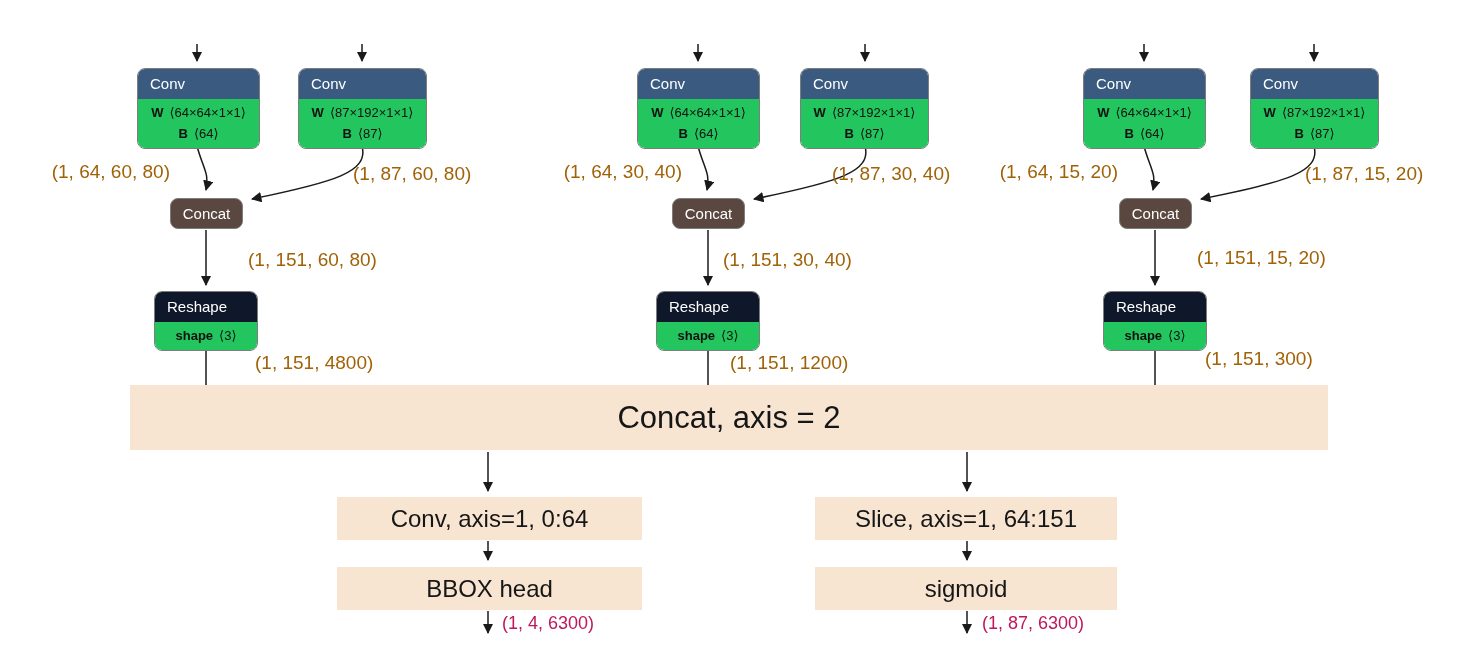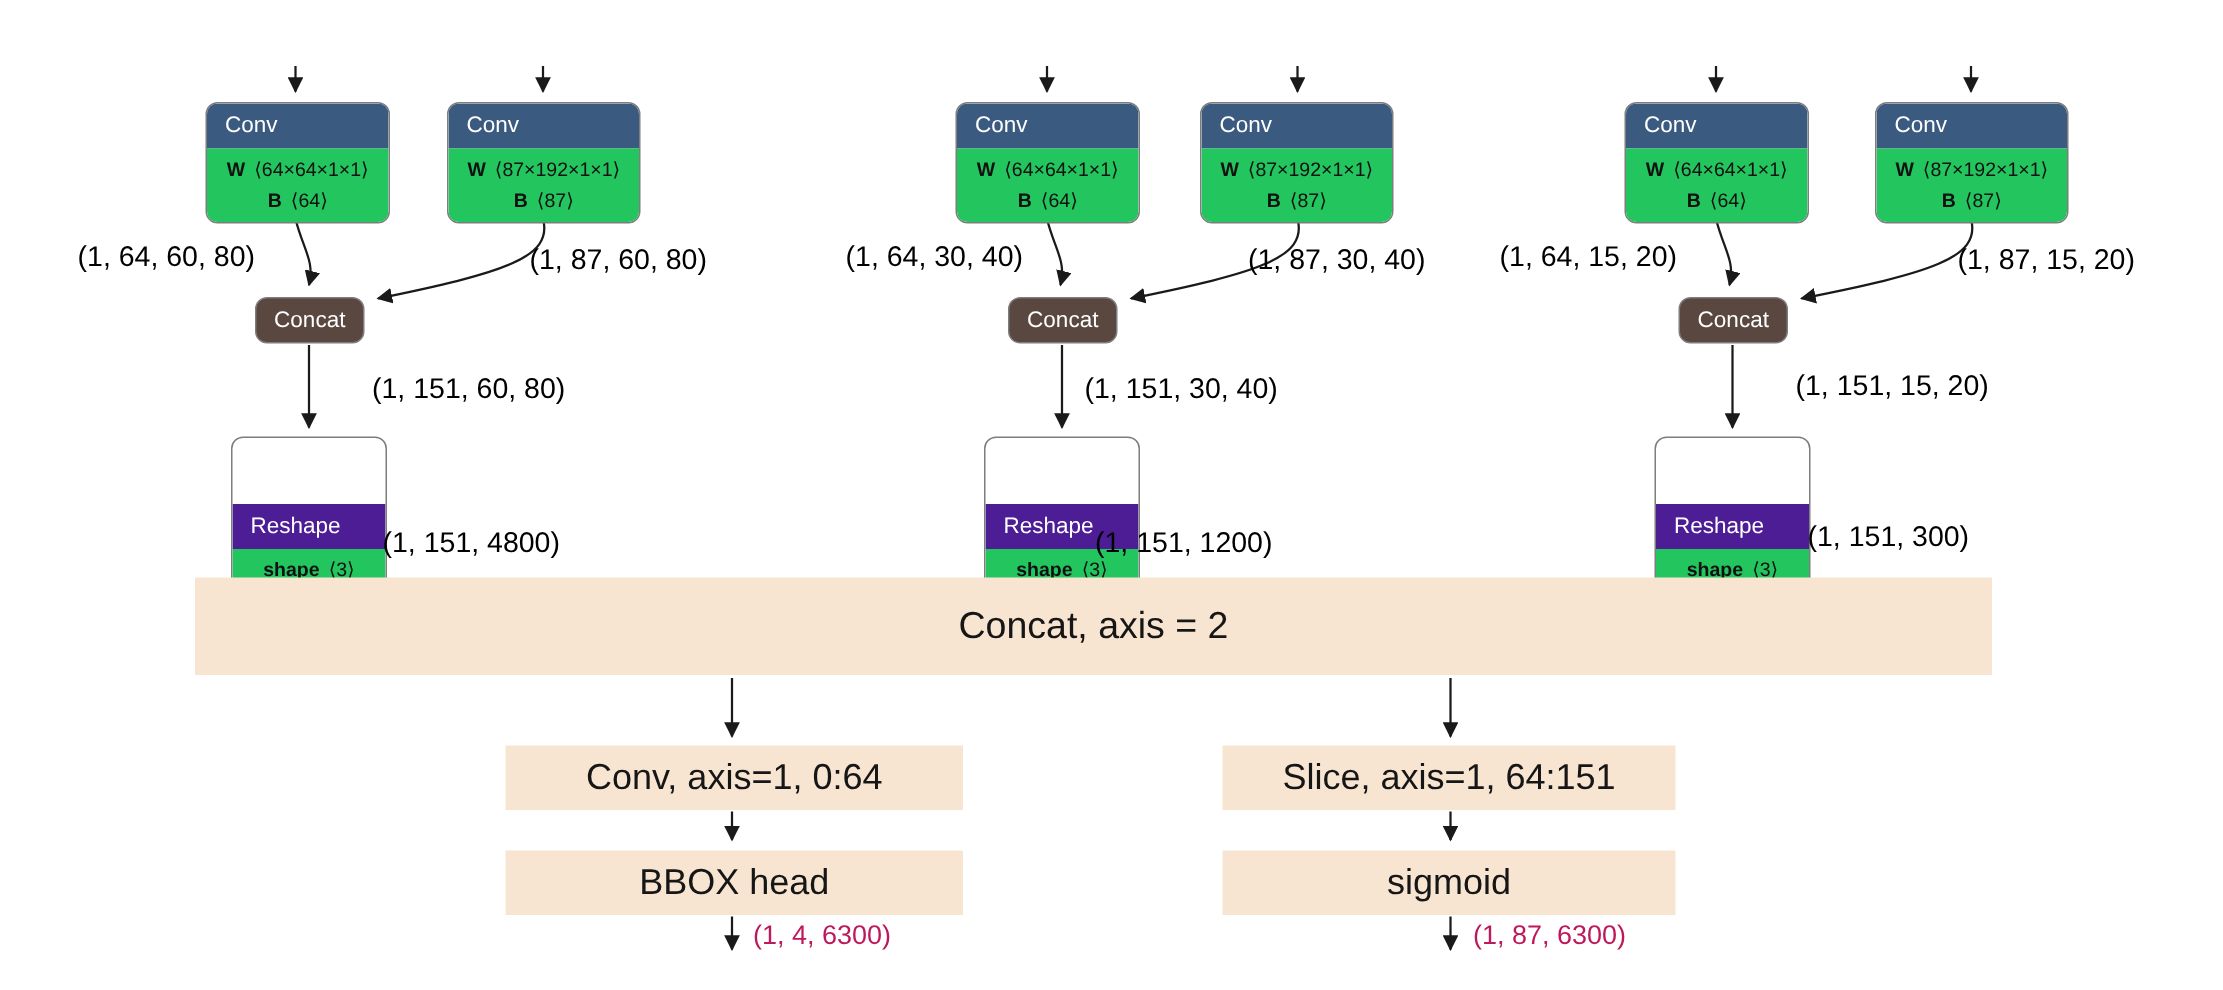--- a/index.html
+++ b/index.html
@@ -9,39 +9,39 @@
   }
   svg.edges{position:absolute;left:0;top:0;z-index:1;}
   .node{
     position:absolute;z-index:2;background:#ffffff;border:1px solid #7d7d7d;
     border-radius:8px;overflow:hidden;box-sizing:border-box;top:68px;
   }
   .nhead{
     background:#3b5a80;color:#ffffff;font-size:15px;line-height:30px;
     padding:0 0 0 12px;white-space:nowrap;
   }
-  .nhead.brown{background:#4c1d95;margin-top:44px;}
+  .nhead.brown{background:#0f172a;}
   .nbody{padding:3px 10px 4px 10px;background:#22c55e;text-align:center;}
   .attr{font-size:13px;line-height:21px;white-space:nowrap;color:#111;}
   .attr .k{font-weight:bold;margin-right:6px;}
   .opnode{
     position:absolute;z-index:2;background:#594740;color:#ffffff;border:1px solid #7d7d7d;
     border-radius:8px;box-sizing:border-box;height:31px;line-height:29px;
     text-align:center;font-size:15px;
   }
   .rnode{position:absolute;z-index:2;background:#ffffff;border:1px solid #7d7d7d;
     border-radius:8px;overflow:hidden;box-sizing:border-box;top:291px;}
   .shape-label{
-    position:absolute;z-index:2;font-size:19px;line-height:24px;white-space:nowrap;color:#000000;
+    position:absolute;z-index:2;font-size:19px;line-height:24px;white-space:nowrap;color:#a16207;
   }
   .ra{text-align:right;}
   .annot{
     position:absolute;z-index:2;background:#f7e5d2;text-align:center;color:#161616;
   }
-  .annot.big{left:130px;top:385px;width:1198px;height:65px;font-size:25px;line-height:65px;}
+  .annot.big{left:130px;top:385px;width:1198px;height:65px;font-size:31px;line-height:65px;}
   .annot.small{height:43px;font-size:24px;line-height:43px;top:497px;}
   .annot.small2{height:43px;font-size:24px;line-height:43px;top:567px;}
   .out-label{position:absolute;z-index:2;font-size:18px;line-height:22px;white-space:nowrap;color:#be185d;}
 </style>
 </head>
 <body>
 
 <div id="canvas">
 
   <svg class="edges" width="1482" height="660" viewBox="0 0 1482 660">

